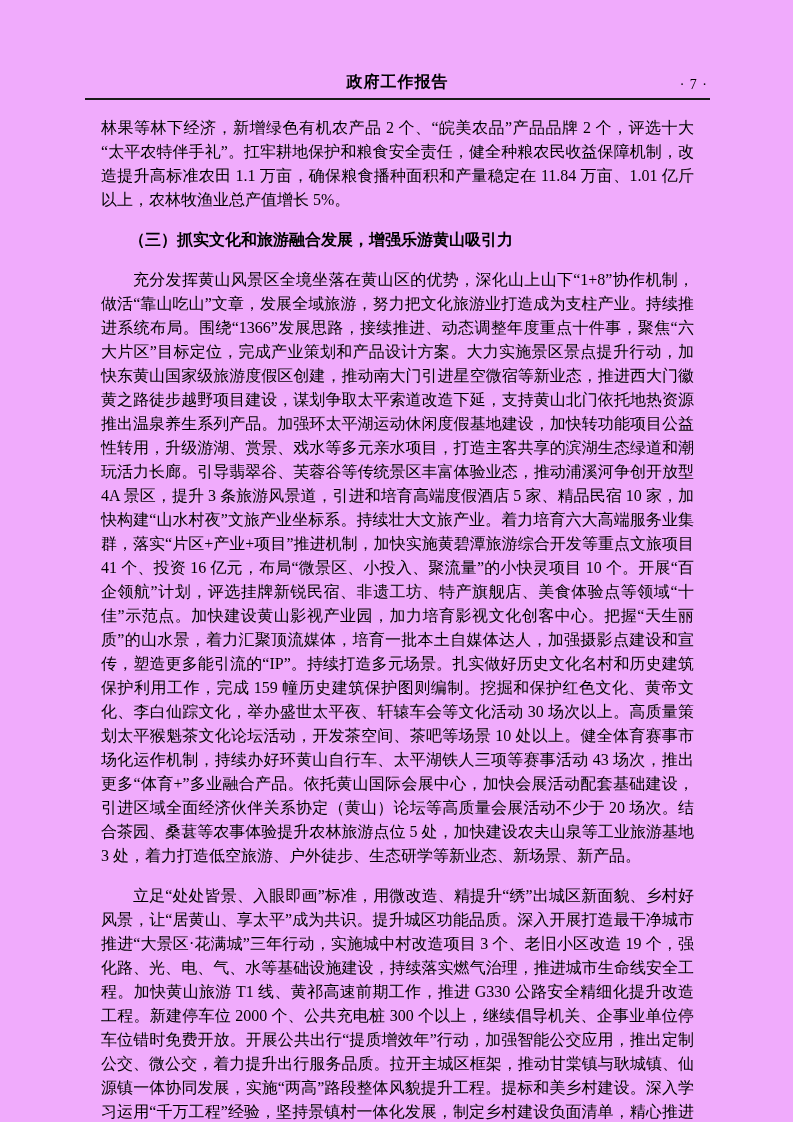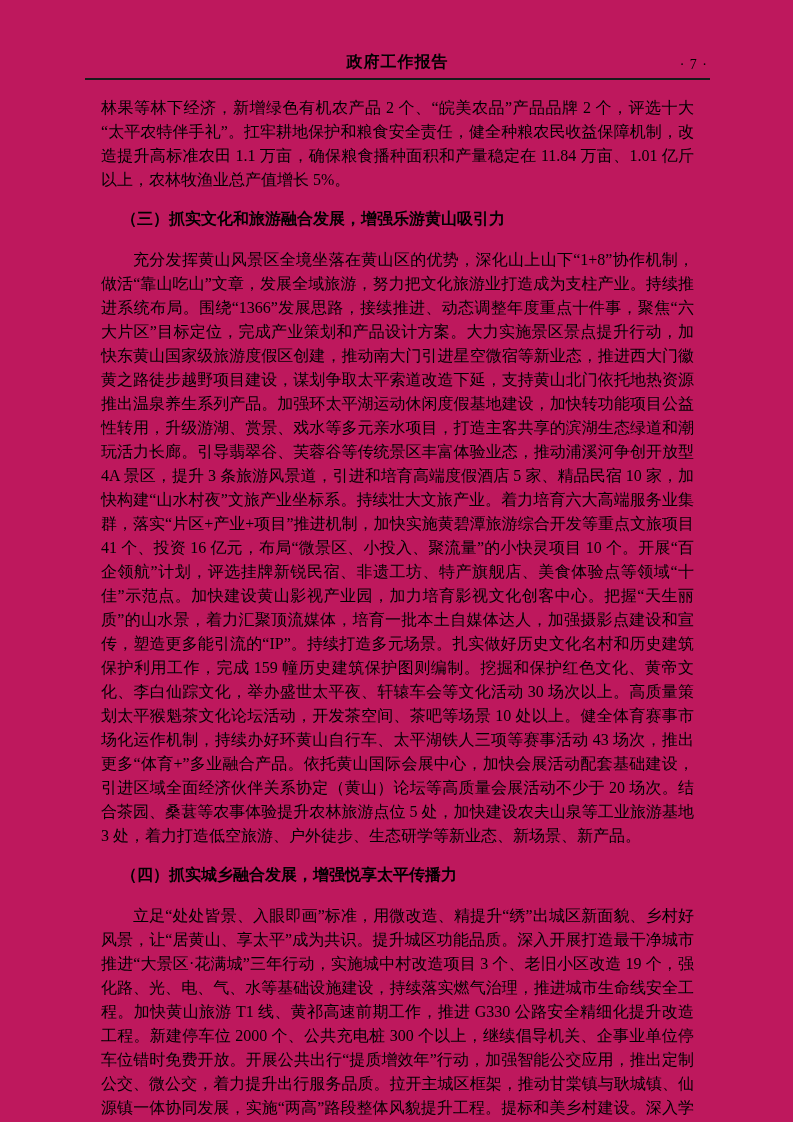--- a/index.html
+++ b/index.html
@@ -5,22 +5,22 @@
   html, body {
     margin: 0;
     padding: 0;
     background: #ffffff;
   }
   .page {
     position: relative;
     box-sizing: border-box;
     width: 793px;
     height: 1122px;
-    background: #be185d;
-    padding: 44px 83px 30px 85px;
+    background: #f0abfc;
+    padding: 64px 83px 30px 85px;
     color: #000000;
     font-family: "Liberation Serif", "DejaVu Serif", serif;
     overflow: hidden;
   }
   .header {
     position: relative;
     height: 34px;
     border-bottom: 2px solid #1a1a1a;
   }
   .title {
@@ -49,36 +49,35 @@
     text-align: justify;
   }
   .para {
     margin: 16px;
     text-indent: 2em;
   }
   .para.no-indent {
     text-indent: 0;
   }
   .heading {
-    margin: 4px;
+    margin: 12px;
     font-size: 16px;
     line-height: 24px;
     font-weight: 700;
     text-indent: 2em;
-    font-family: Liberation Mono, monospace;
+    font-family: Liberation Serif, serif;
   }
 </style>
 </head>
 <body>
 
 <div class="page">
   <div class="header">
     <div class="title">政府工作报告</div>
     <div class="pagenum">· 7 ·</div>
   </div>
   <div class="content">
     <p class="para no-indent">林果等林下经济，新增绿色有机农产品 2 个、“皖美农品”产品品牌 2 个，评选十大“太平农特伴手礼”。扛牢耕地保护和粮食安全责任，健全种粮农民收益保障机制，改造提升高标准农田 1.1 万亩，确保粮食播种面积和产量稳定在 11.84 万亩、1.01 亿斤以上，农林牧渔业总产值增长 5%。</p>
     <h2 class="heading">（三）抓实文化和旅游融合发展，增强乐游黄山吸引力</h2>
     <p class="para">充分发挥黄山风景区全境坐落在黄山区的优势，深化山上山下“1+8”协作机制，做活“靠山吃山”文章，发展全域旅游，努力把文化旅游业打造成为支柱产业。持续推进系统布局。围绕“1366”发展思路，接续推进、动态调整年度重点十件事，聚焦“六大片区”目标定位，完成产业策划和产品设计方案。大力实施景区景点提升行动，加快东黄山国家级旅游度假区创建，推动南大门引进星空微宿等新业态，推进西大门徽黄之路徒步越野项目建设，谋划争取太平索道改造下延，支持黄山北门依托地热资源推出温泉养生系列产品。加强环太平湖运动休闲度假基地建设，加快转功能项目公益性转用，升级游湖、赏景、戏水等多元亲水项目，打造主客共享的滨湖生态绿道和潮玩活力长廊。引导翡翠谷、芙蓉谷等传统景区丰富体验业态，推动浦溪河争创开放型 4A 景区，提升 3 条旅游风景道，引进和培育高端度假酒店 5 家、精品民宿 10 家，加快构建“山水村夜”文旅产业坐标系。持续壮大文旅产业。着力培育六大高端服务业集群，落实“片区+产业+项目”推进机制，加快实施黄碧潭旅游综合开发等重点文旅项目 41 个、投资 16 亿元，布局“微景区、小投入、聚流量”的小快灵项目 10 个。开展“百企领航”计划，评选挂牌新锐民宿、非遗工坊、特产旗舰店、美食体验点等领域“十佳”示范点。加快建设黄山影视产业园，加力培育影视文化创客中心。把握“天生丽质”的山水景，着力汇聚顶流媒体，培育一批本土自媒体达人，加强摄影点建设和宣传，塑造更多能引流的“IP”。持续打造多元场景。扎实做好历史文化名村和历史建筑保护利用工作，完成 159 幢历史建筑保护图则编制。挖掘和保护红色文化、黄帝文化、李白仙踪文化，举办盛世太平夜、轩辕车会等文化活动 30 场次以上。高质量策划太平猴魁茶文化论坛活动，开发茶空间、茶吧等场景 10 处以上。健全体育赛事市场化运作机制，持续办好环黄山自行车、太平湖铁人三项等赛事活动 43 场次，推出更多“体育+”多业融合产品。依托黄山国际会展中心，加快会展活动配套基础建设，引进区域全面经济伙伴关系协定（黄山）论坛等高质量会展活动不少于 20 场次。结合茶园、桑葚等农事体验提升农林旅游点位 5 处，加快建设农夫山泉等工业旅游基地 3 处，着力打造低空旅游、户外徒步、生态研学等新业态、新场景、新产品。</p>
-    <h2 class="heading">（四）抓实城乡融合发展，增强悦享太平传播力</h2>
     <p class="para">立足“处处皆景、入眼即画”标准，用微改造、精提升“绣”出城区新面貌、乡村好风景，让“居黄山、享太平”成为共识。提升城区功能品质。深入开展打造最干净城市推进“大景区·花满城”三年行动，实施城中村改造项目 3 个、老旧小区改造 19 个，强化路、光、电、气、水等基础设施建设，持续落实燃气治理，推进城市生命线安全工程。加快黄山旅游 T1 线、黄祁高速前期工作，推进 G330 公路安全精细化提升改造工程。新建停车位 2000 个、公共充电桩 300 个以上，继续倡导机关、企事业单位停车位错时免费开放。开展公共出行“提质增效年”行动，加强智能公交应用，推出定制公交、微公交，着力提升出行服务品质。拉开主城区框架，推动甘棠镇与耿城镇、仙源镇一体协同发展，实施“两高”路段整体风貌提升工程。提标和美乡村建设。深入学习运用“千万工程”经验，坚持景镇村一体化发展，制定乡村建设负面清单，精心推进和美乡村 6 个省级中心村、7 个精品示范村建设，推进农村人居环境整治项目，整治重点自然村 15 个，系统提升乡村风貌景观设计美感。支持“凤凰栖栖里”、河傍“上升壹米”等有发展潜力的乡村运营品牌快速成长。持续提升黄山风景区山下整体风</p>
   </div>
 </div>
 
 </body></html>

